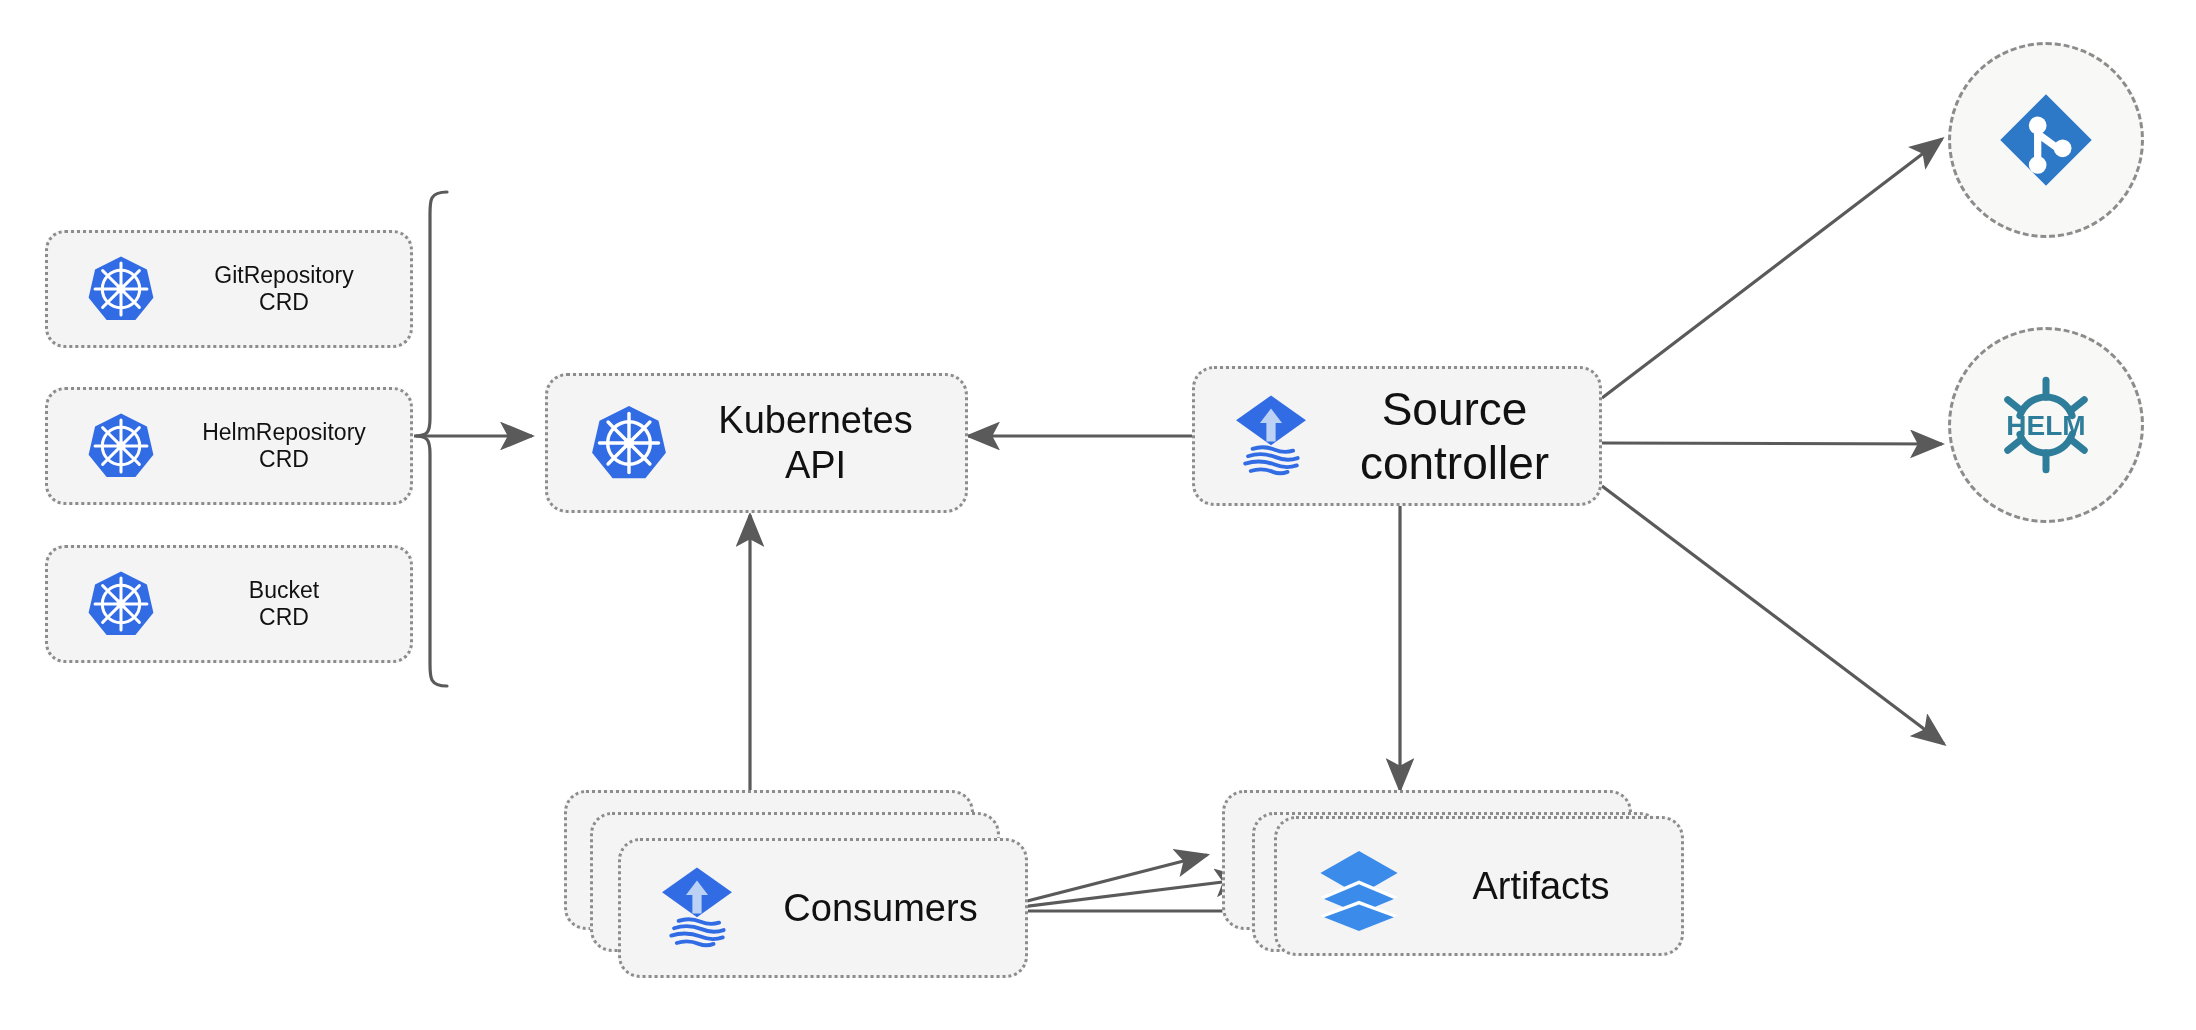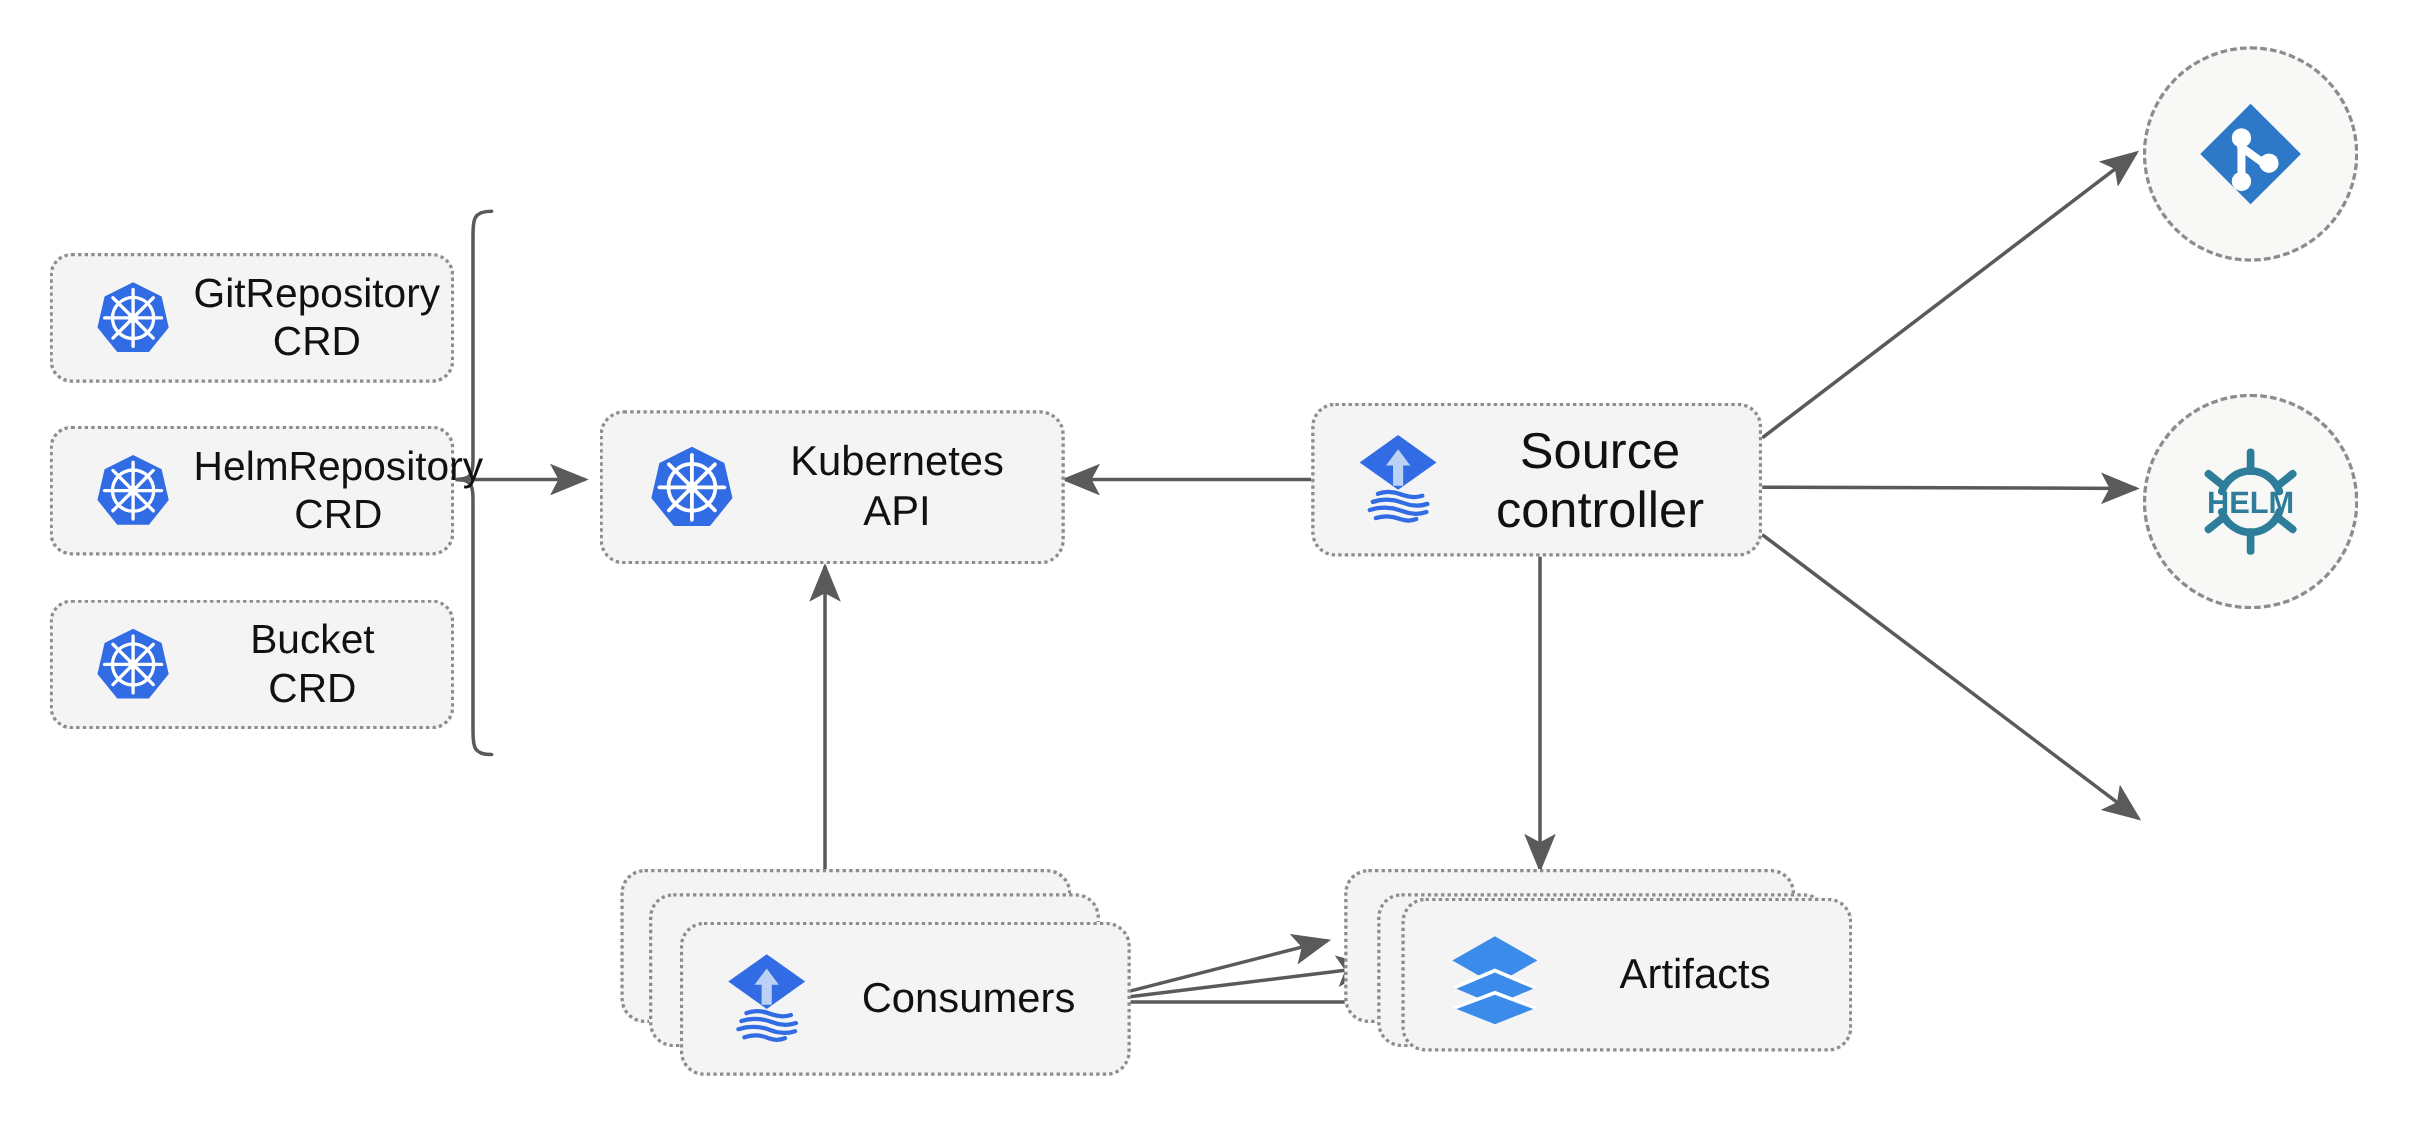--- a/index.html
+++ b/index.html
@@ -44,21 +44,21 @@
     justify-content: center;
   }
   
   .crd {
     left: 45px;
     width: 368px;
     height: 118px;
     border-radius: 20px;
   }
   .crd .node-icon { width: 110px; margin-left: 18px; }
-  .crd .node-label { font-size: 37px; }
+  .crd .node-label { font-size: 23px; }
 
   
   .stack-layer {
     position: absolute;
     box-sizing: border-box;
     background: #f4f4f4;
     border: 3px dotted #8c8c8c;
     border-radius: 22px;
   }
   
@@ -301,21 +301,21 @@
           <line x1="42" y1="72" x2="42" y2="38"></line>
           <path d="M42,44 L64,60"></path>
         </g>
         <circle cx="42" cy="74" r="8.5" fill="#ffffff"></circle>
         <circle cx="42" cy="36" r="8.5" fill="#ffffff"></circle>
         <circle cx="66" cy="58" r="8.5" fill="#ffffff"></circle>
       </svg>
     </span>
   </div>
 
-  <div class="circle-node" style="left:1948px; top:358px;">
+  <div class="circle-node" style="left:1948px; top:327px;">
     <span>
       <svg class="icon-svg" width="112" height="112" viewBox="0 0 120 120">
         <g stroke="#2E7D9A" stroke-width="7.5" fill="none" stroke-linecap="round">
           <path d="M60,30 A30,30 0 0 1 88,50"></path>
           <path d="M88,70 A30,30 0 0 1 60,90"></path>
           <path d="M60,90 A30,30 0 0 1 32,70"></path>
           <path d="M32,50 A30,30 0 0 1 60,30"></path>
           <line x1="60" y1="30" x2="60" y2="12"></line>
           <line x1="60" y1="90" x2="60" y2="108"></line>
           <line x1="86" y1="45" x2="101" y2="33"></line>

